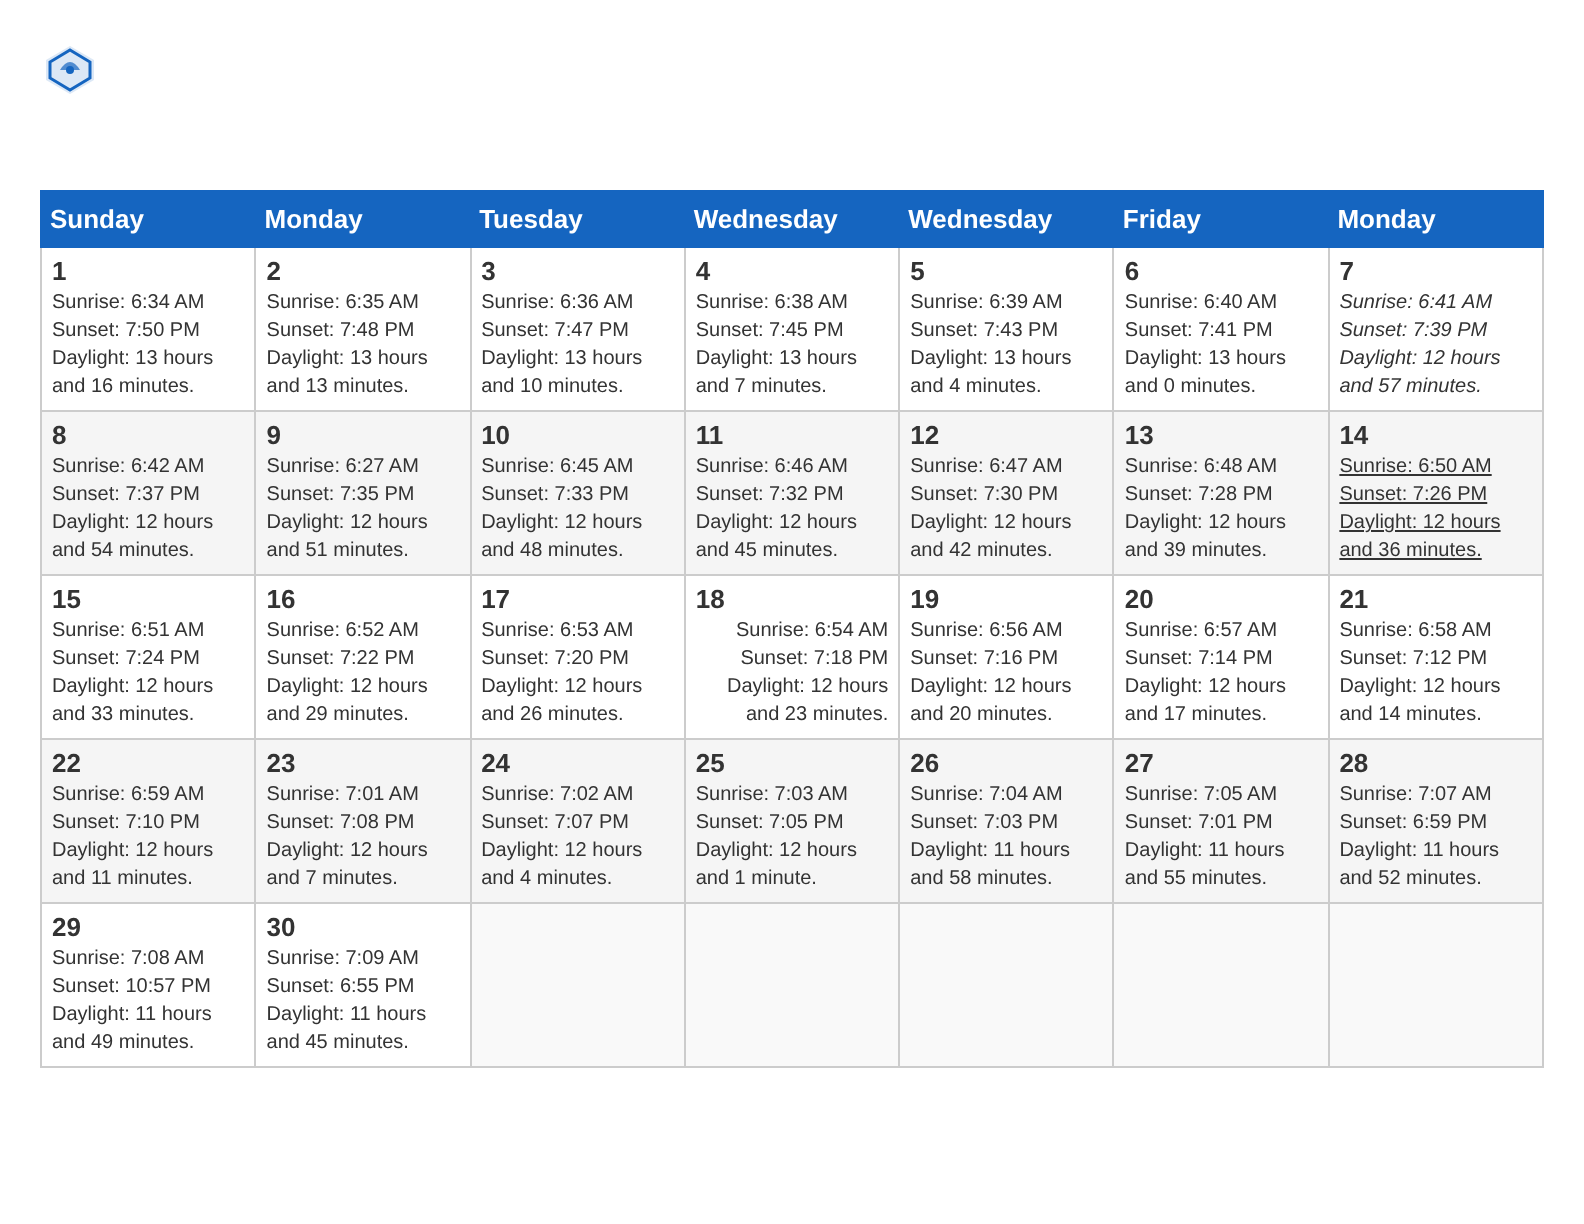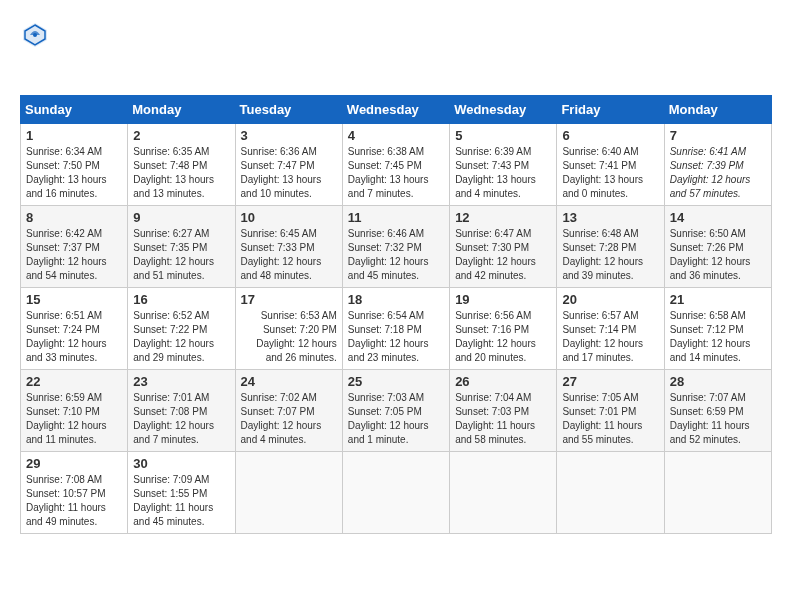--- a/index.html
+++ b/index.html
@@ -207,47 +207,47 @@
 Daylight: 12 hours and 42 minutes.</div>
         </td>
         <td>
           <span class="day-number">13</span>
           <div class="day-info" style="white-space: pre-line;">Sunrise: 6:48 AM
 Sunset: 7:28 PM
 Daylight: 12 hours and 39 minutes.</div>
         </td>
         <td>
           <span class="day-number">14</span>
-          <div class="day-info" style="white-space: pre-line;">Sunrise: 6:50 AM
+          <div class="day-info" style="white-space: pre-line; text-decoration: underline;">Sunrise: 6:50 AM
 Sunset: 7:26 PM
 Daylight: 12 hours and 36 minutes.</div>
         </td>
       </tr>
       <tr>
         <td>
           <span class="day-number">15</span>
           <div class="day-info" style="white-space: pre-line;">Sunrise: 6:51 AM
 Sunset: 7:24 PM
 Daylight: 12 hours and 33 minutes.</div>
         </td>
         <td>
           <span class="day-number">16</span>
           <div class="day-info" style="white-space: pre-line;">Sunrise: 6:52 AM
 Sunset: 7:22 PM
 Daylight: 12 hours and 29 minutes.</div>
         </td>
         <td>
           <span class="day-number">17</span>
-          <div class="day-info" style="white-space: pre-line; text-align: right;">Sunrise: 6:53 AM
+          <div class="day-info" style="white-space: pre-line;">Sunrise: 6:53 AM
 Sunset: 7:20 PM
 Daylight: 12 hours and 26 minutes.</div>
         </td>
         <td>
           <span class="day-number">18</span>
-          <div class="day-info" style="white-space: pre-line;">Sunrise: 6:54 AM
+          <div class="day-info" style="white-space: pre-line; text-align: right;">Sunrise: 6:54 AM
 Sunset: 7:18 PM
 Daylight: 12 hours and 23 minutes.</div>
         </td>
         <td>
           <span class="day-number">19</span>
           <div class="day-info" style="white-space: pre-line;">Sunrise: 6:56 AM
 Sunset: 7:16 PM
 Daylight: 12 hours and 20 minutes.</div>
         </td>
         <td>
@@ -310,21 +310,21 @@
       <tr>
         <td>
           <span class="day-number">29</span>
           <div class="day-info" style="white-space: pre-line;">Sunrise: 7:08 AM
 Sunset: 10:57 PM
 Daylight: 11 hours and 49 minutes.</div>
         </td>
         <td>
           <span class="day-number">30</span>
           <div class="day-info" style="white-space: pre-line;">Sunrise: 7:09 AM
-Sunset: 1:55 PM
+Sunset: 6:55 PM
 Daylight: 11 hours and 45 minutes.</div>
         </td>
         <td class="empty-cell"></td>
         <td class="empty-cell"></td>
         <td class="empty-cell"></td>
         <td class="empty-cell"></td>
         <td class="empty-cell"></td>
       </tr>
     </tbody>
 </table>

